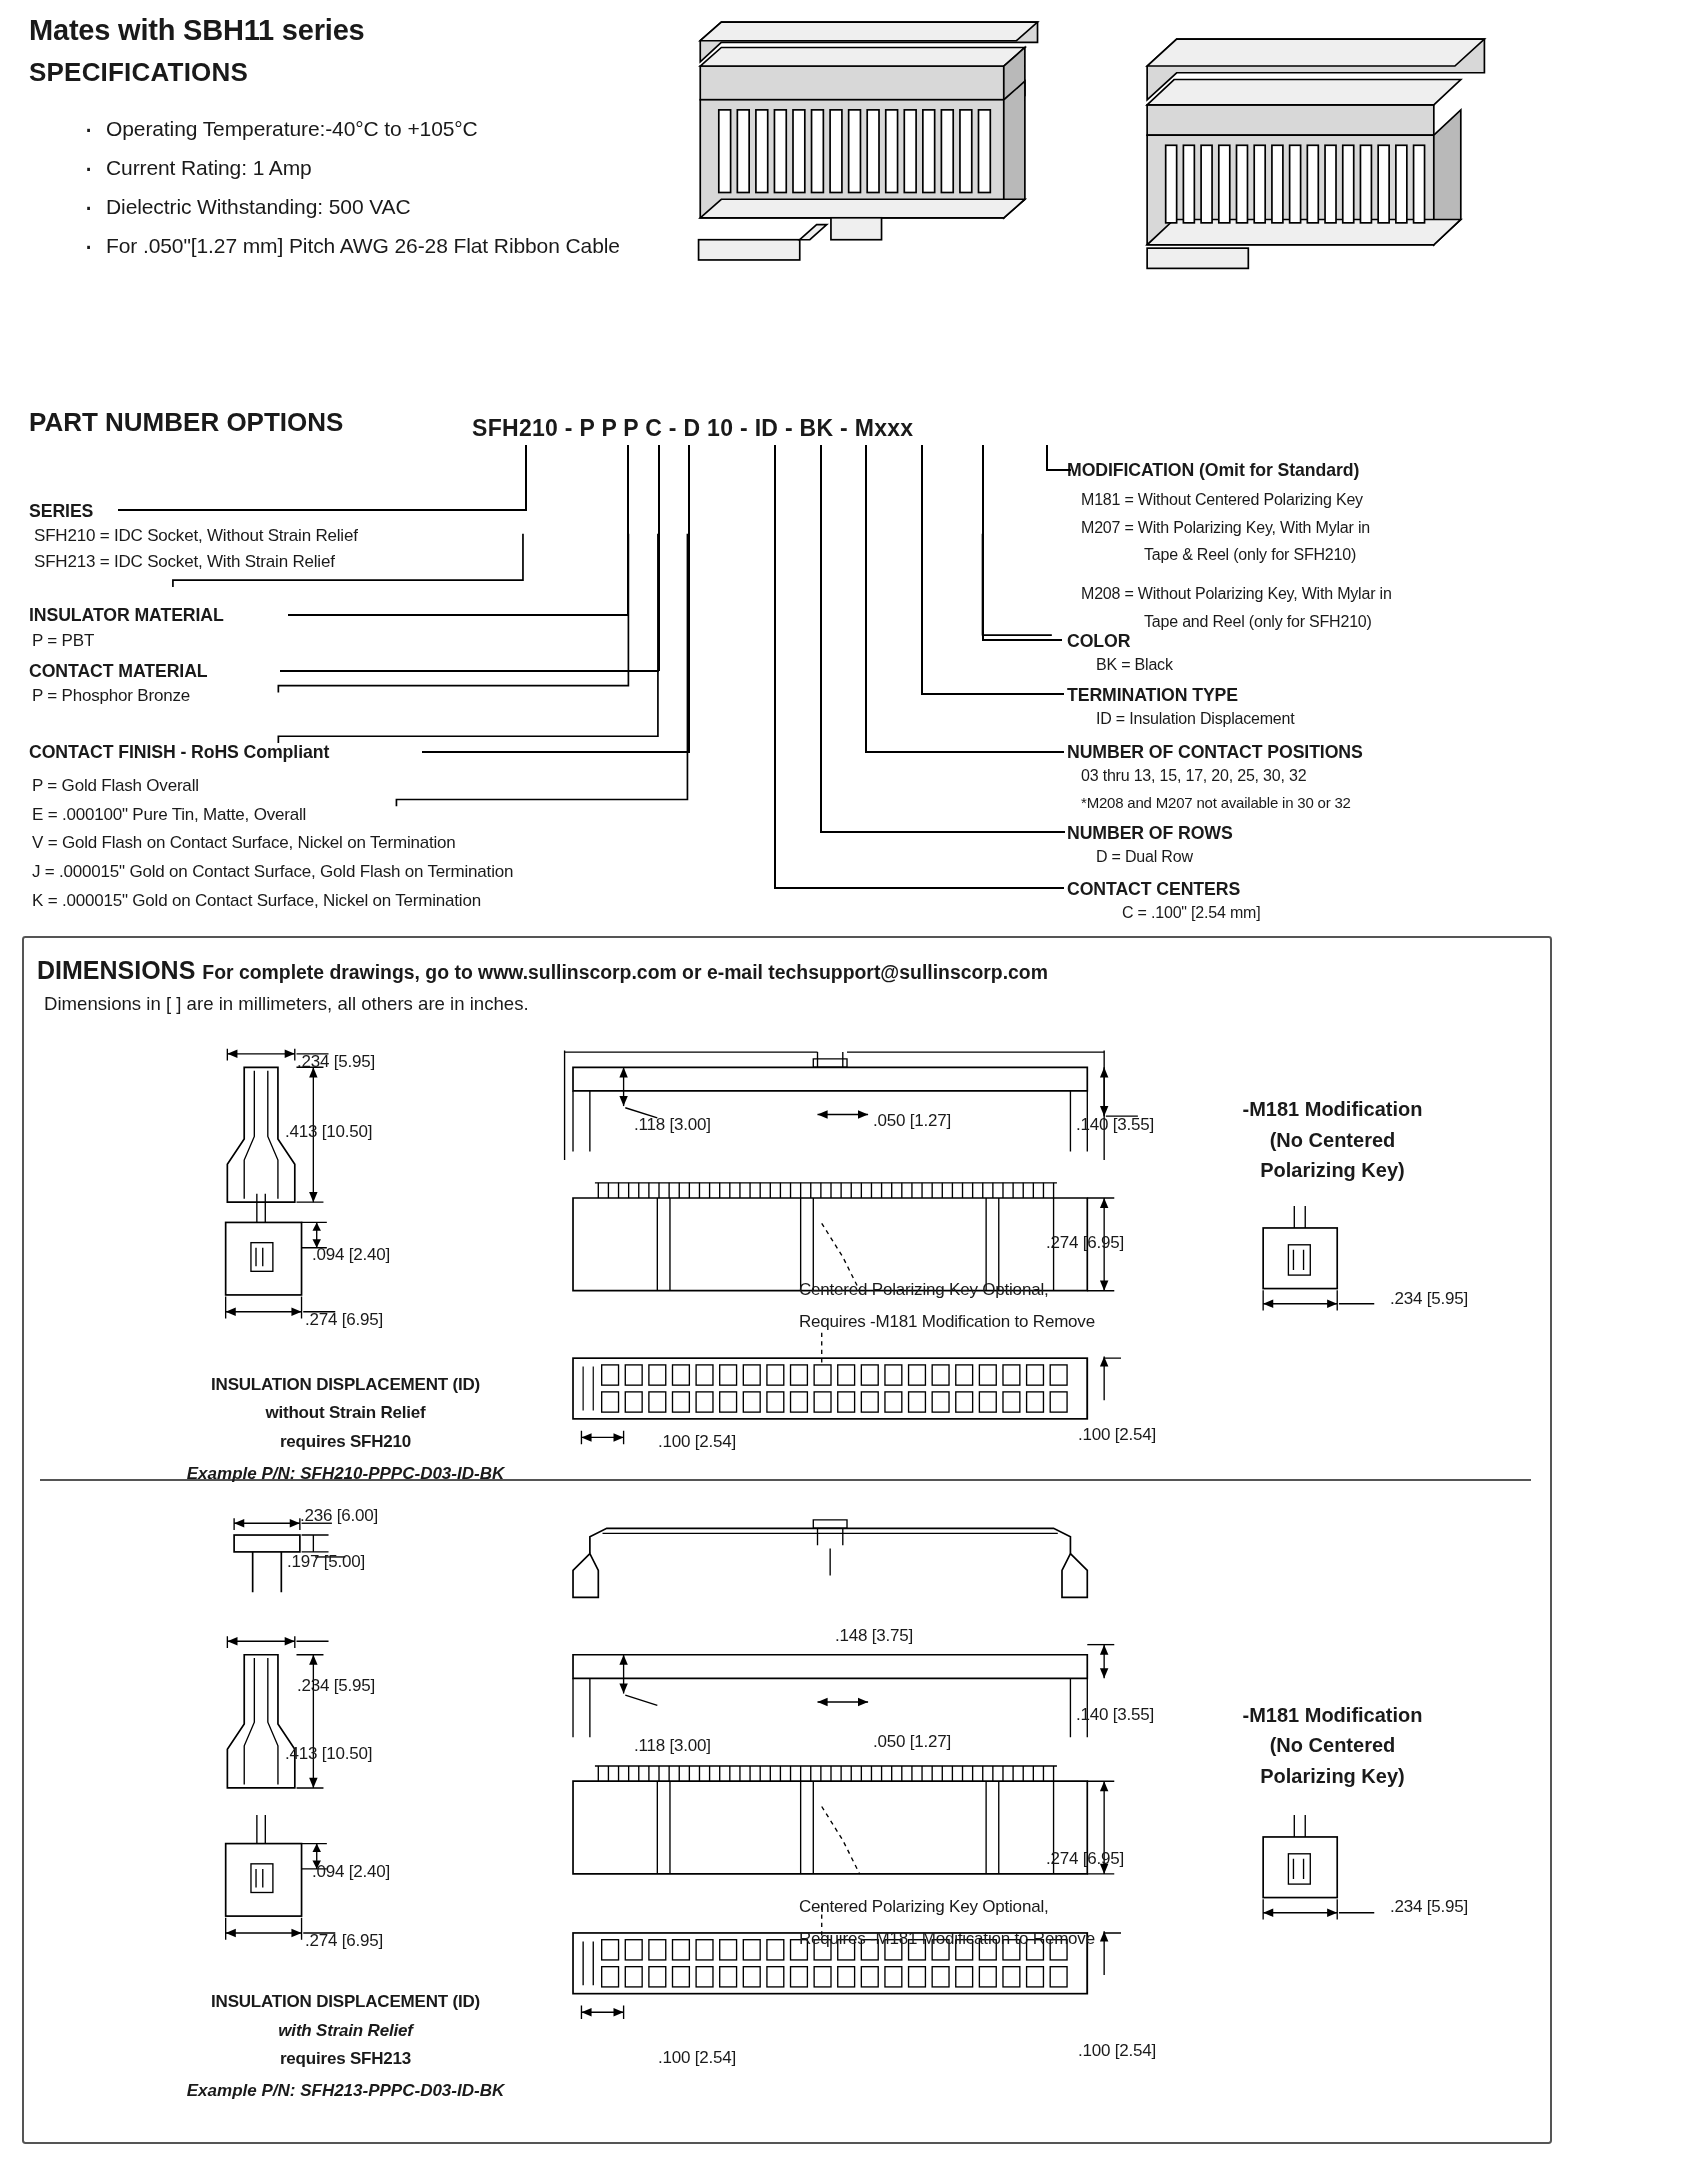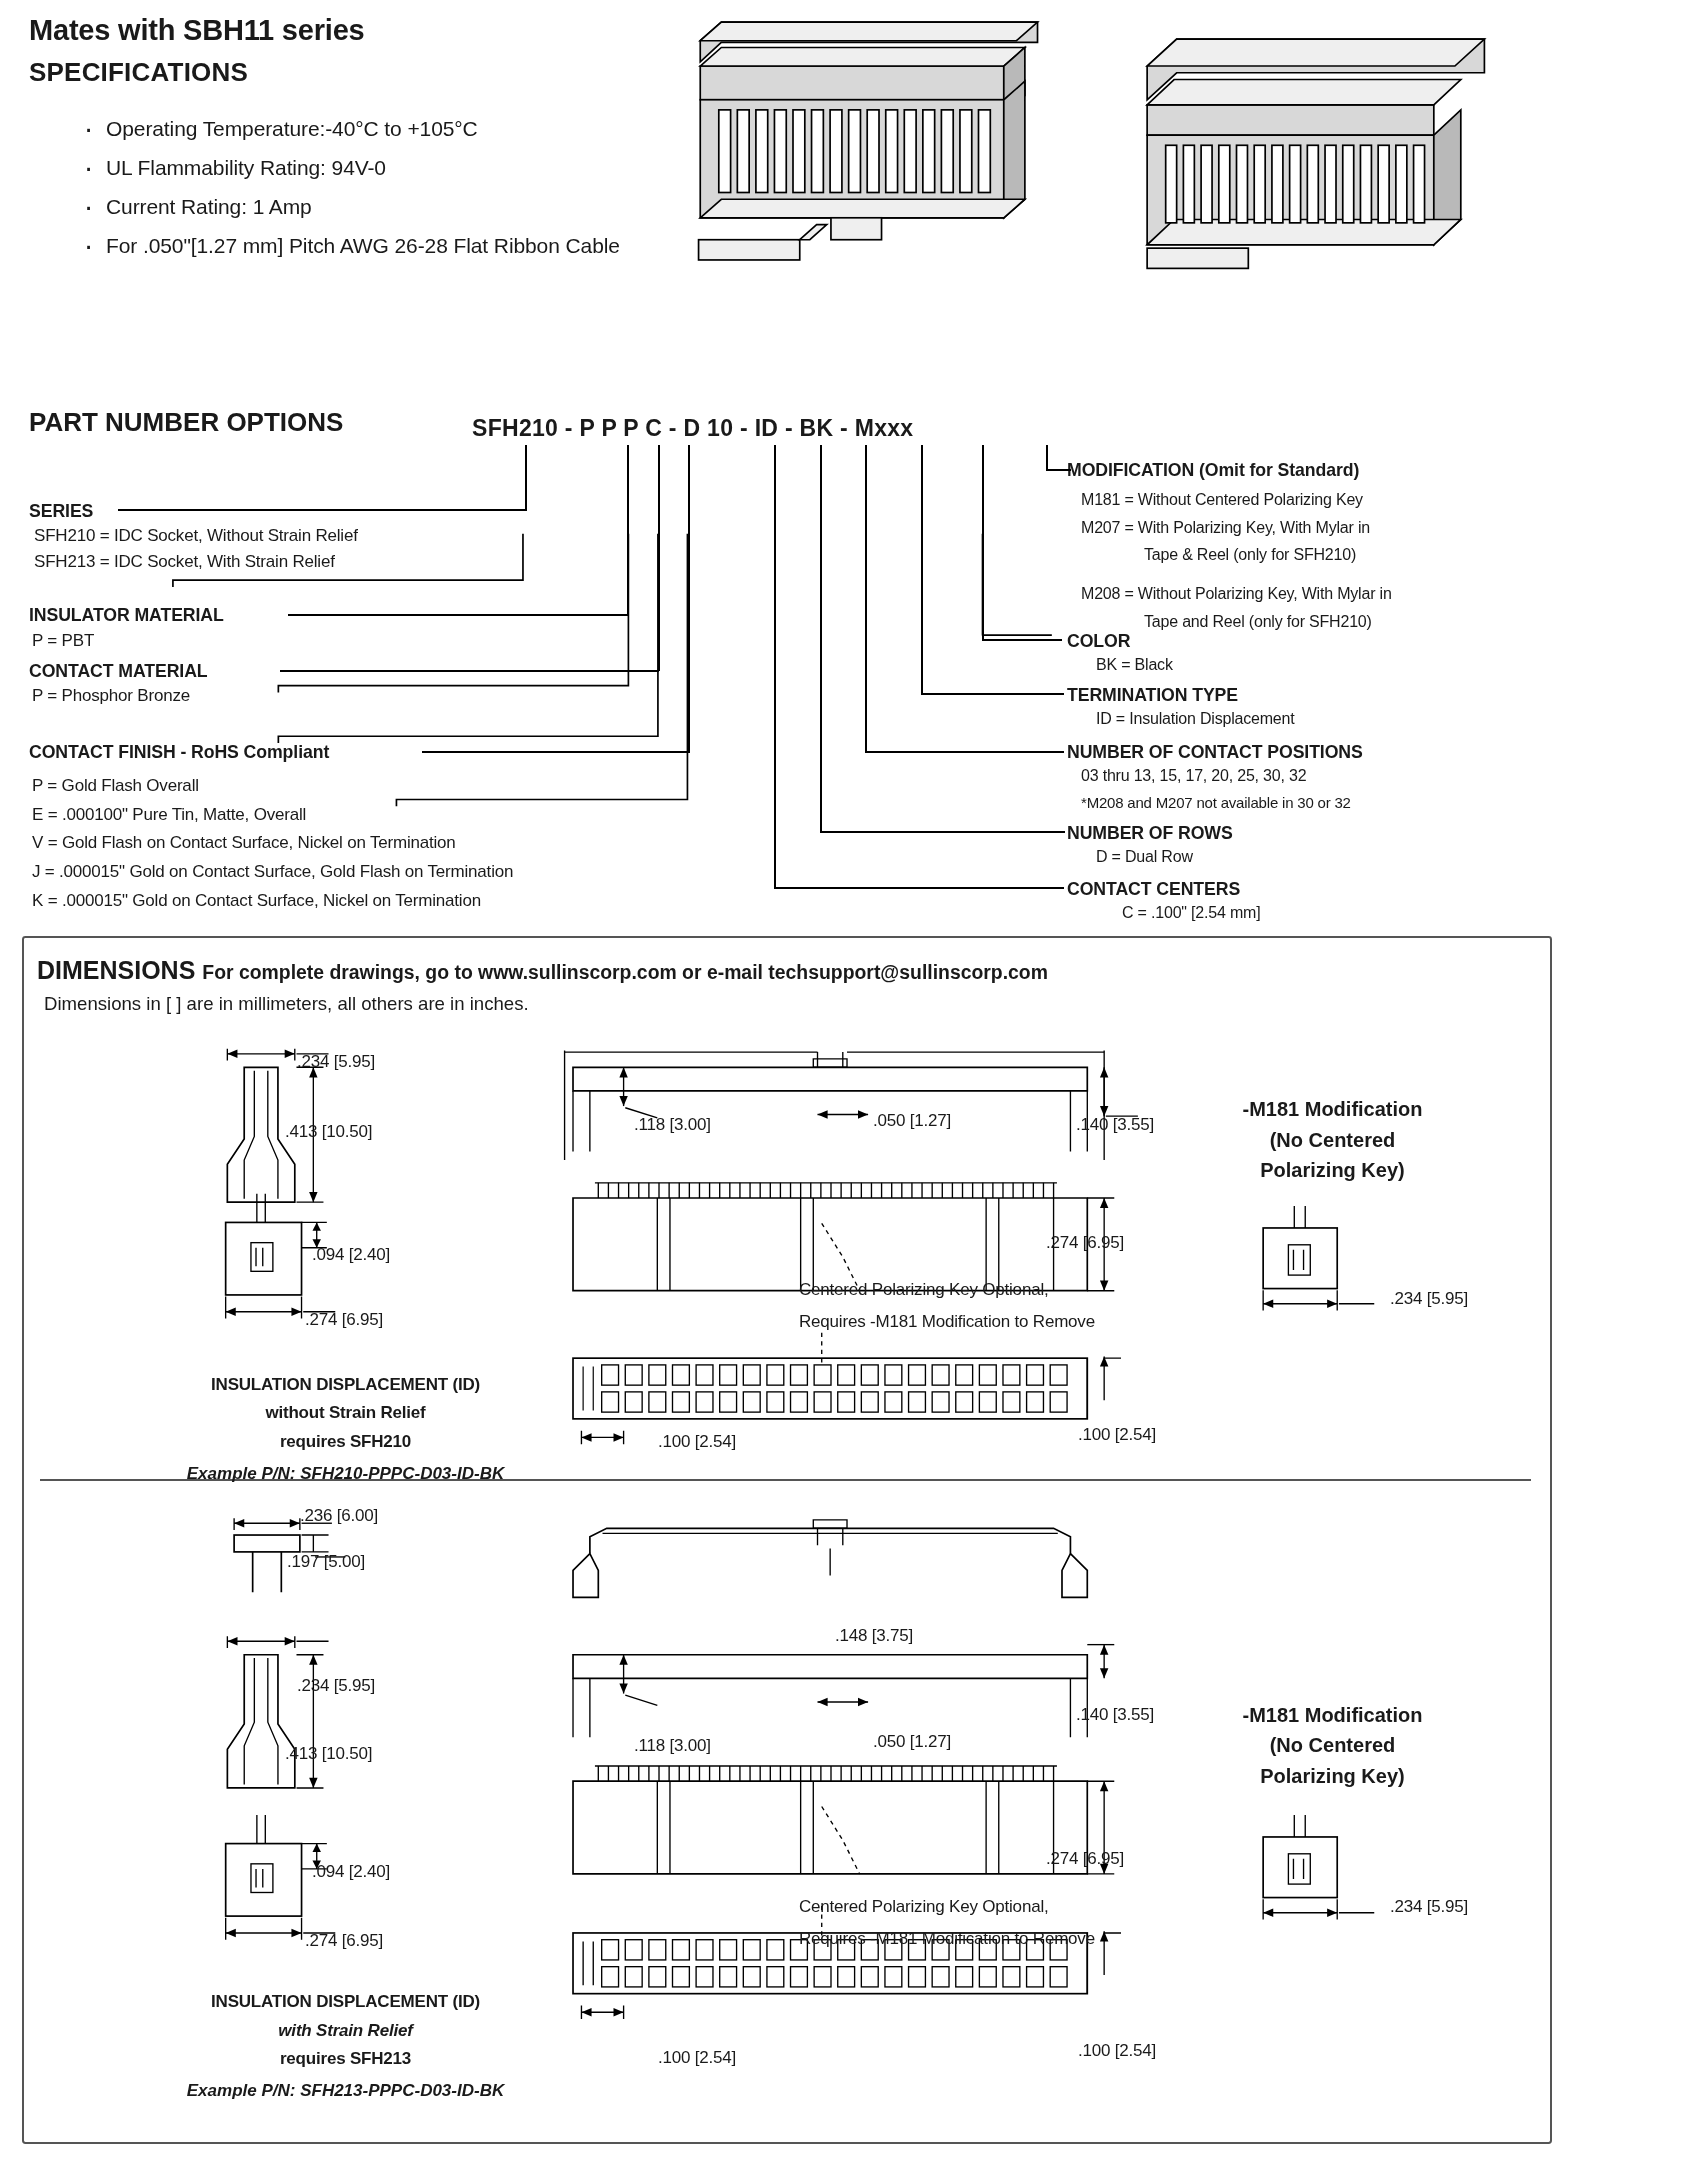--- a/index.html
+++ b/index.html
@@ -53,22 +53,22 @@
 </head>
 <body>
 
 <div class="page">
 
   <div class="mates">Mates with SBH11 series</div>
   <div class="specs-title">SPECIFICATIONS</div>
 
   <ul class="spec-list">
     <li>Operating Temperature:-40°C to +105°C</li>
-    <li>UL Flammability Rating: 94V-0</li>
     <li>Current Rating: 1 Amp</li>
+    <li>Dielectric Withstanding: 500 VAC</li>
     <li>For .050"[1.27 mm] Pitch AWG 26-28 Flat Ribbon Cable</li>
   </ul>
 
   <div class="pno-title">PART NUMBER OPTIONS</div>
   <div class="pn">SFH210 - P P P C - D 10 - ID - BK - Mxxx</div>
 
   <svg width="1012" height="371" style="left:658px;top:6.7px;" viewBox="0 0 1200 440">
 
     <g transform="translate(20,10)">
       <polygon class="gray" points="30,55 30,30 55,8 430,8 430,32 55,32"></polygon>

